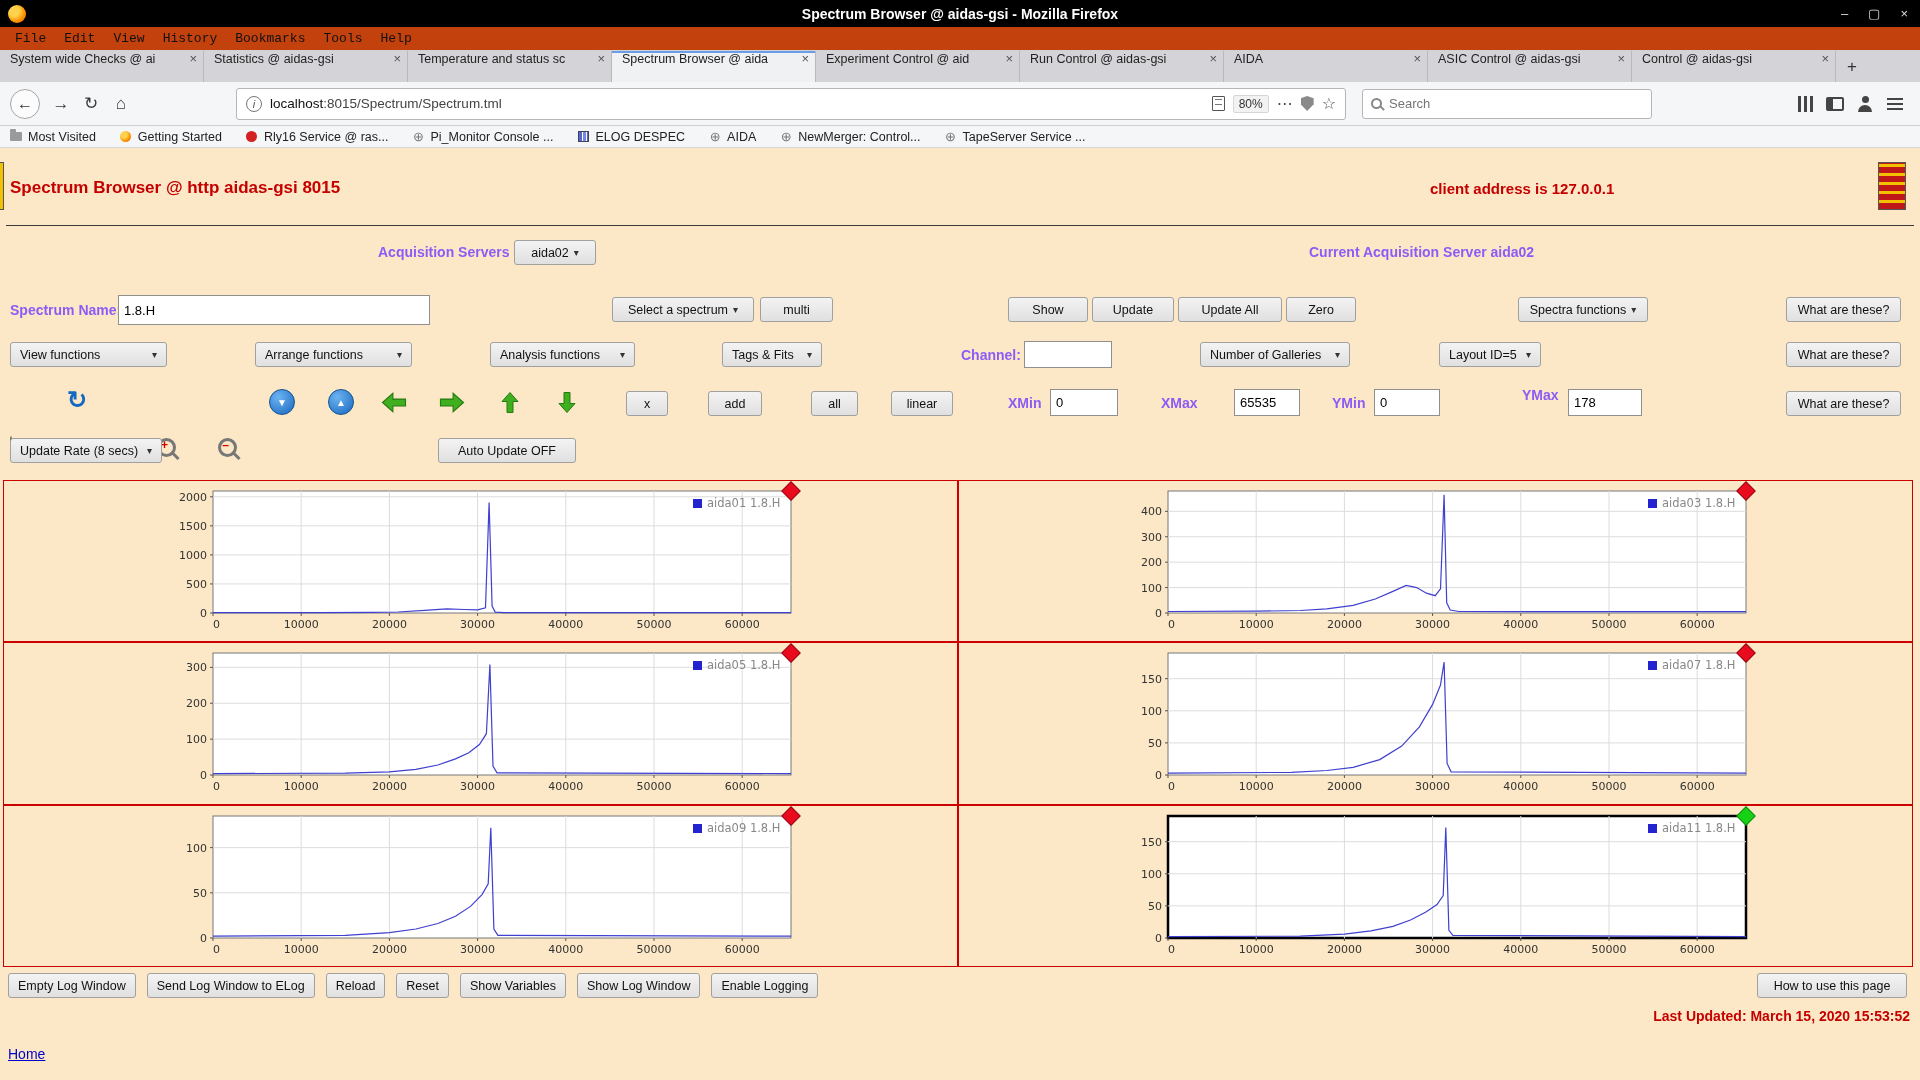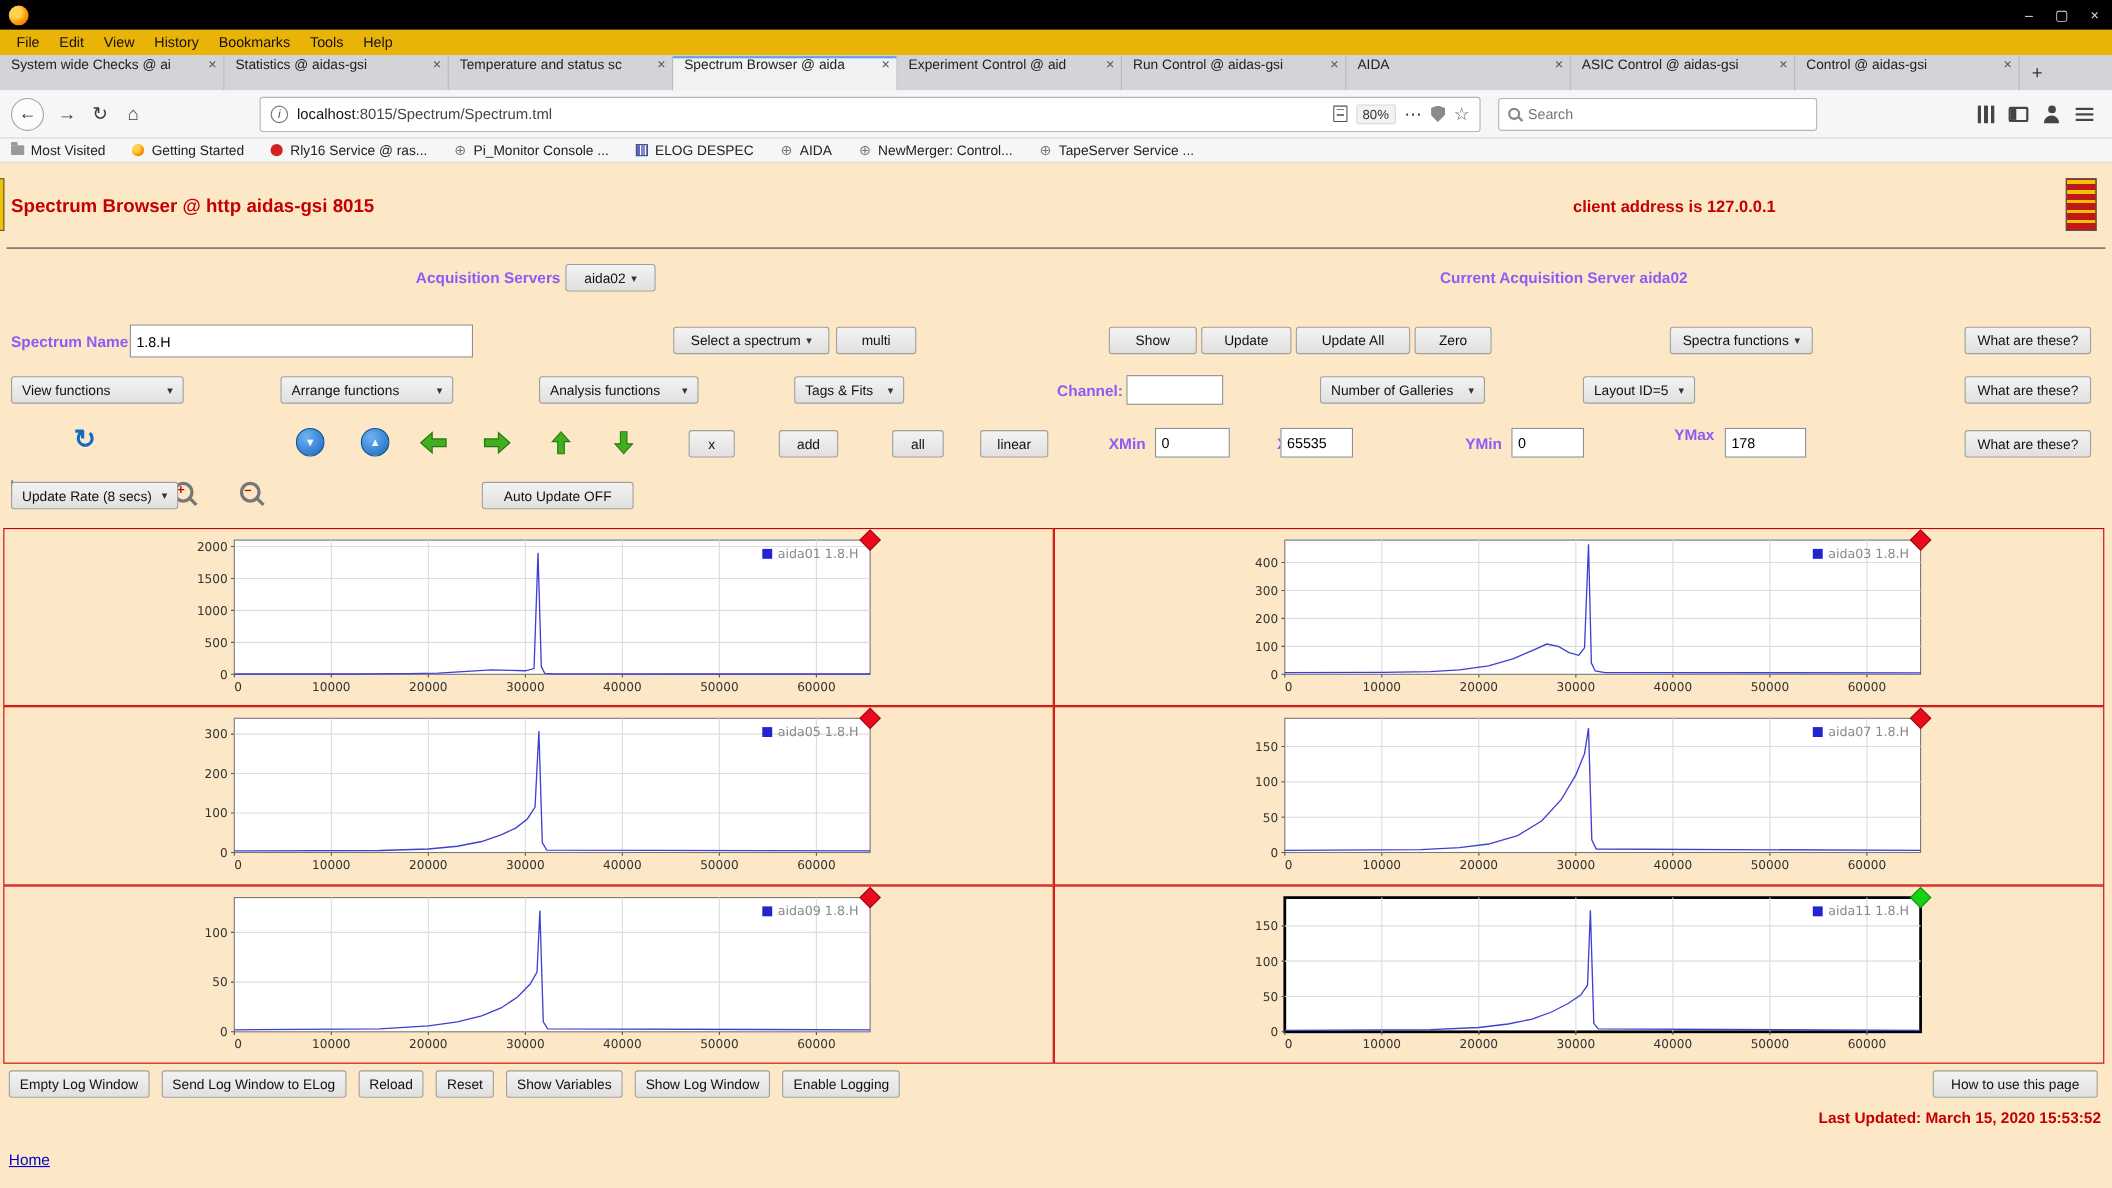--- a/index.html
+++ b/index.html
@@ -7,21 +7,21 @@
   body { font-family:"Liberation Sans", sans-serif; background:#fce8c6; overflow:hidden; }
 
   
   .titlebar { height:27px; background:#000; color:#fff; display:flex; align-items:center; position:relative; }
   .firefox-logo { width:18px; height:18px; margin-left:8px; border-radius:50%;
     background:radial-gradient(circle at 35% 35%, #ffd24d 0 30%, #ff9500 60%, #e55b0a 100%); z-index:2; }
   .titlebar-title { position:absolute; left:0; right:0; text-align:center; font-weight:bold; font-size:14px; }
   .win-controls { margin-left:auto; z-index:2; display:flex; gap:20px; padding-right:12px; font-size:13px; color:#ddd; }
   .win-controls span { cursor:default; }
 
-  .menubar { height:24px; background:#eab308; border-bottom:1px solid #d2d2d2; display:flex; align-items:center; padding-left:6px; font-size:13px; color:#111; }
+  .menubar { height:24px; background:#c2410c; border-bottom:1px solid #d2d2d2; display:flex; align-items:center; padding-left:6px; font-size:13px; color:#111;font-family:Liberation Mono, monospace; }
   .menubar span { padding:2px 9px; }
 
   .tabbar { height:31px; background:#d4d4d8; display:flex; align-items:stretch; }
   #tabs { display:flex; align-items:stretch; flex:0 0 auto; }
   .tab { width:204px; display:flex; align-items:center; font-size:12.5px; padding:0 6px 16px 10px;
          border-right:1px solid #b9b9bd; color:#222; position:relative; background:transparent; }
   .tab.active { background:#f0f1f2; }
   .tab.active::before { content:''; position:absolute; top:0; left:0; right:0; height:2px; background:#6a9fe8; }
   .tab-label { flex:1; white-space:nowrap; overflow:hidden; }
   .tab-close { margin-left:5px; color:#555; font-size:13px; }
@@ -112,20 +112,21 @@
   .footer-link { color:#0000cc; font-size:14px; }
   .last-updated { color:#c40000; font-weight:bold; font-size:14px; }
 </style>
 </head>
 <body>
 
 <div>
 
   <div class="titlebar">
     <div class="firefox-logo"></div>
+    <div class="titlebar-title">Spectrum Browser @ aidas-gsi - Mozilla Firefox</div>
     <div class="win-controls">
       <span>–</span>
       <span>▢</span>
       <span>×</span>
     </div>
   </div>
 
   <div class="menubar" id="menubar">
       <span>File</span>
       <span>Edit</span>
@@ -366,21 +367,21 @@
       </span>
 
     <button class="pi btn" style="left:626px; top:243px; width:42px;">x</button>
     <button class="pi btn" style="left:708px; top:243px; width:54px;">add</button>
     <button class="pi btn" style="left:811px; top:243px; width:47px;">all</button>
     <button class="pi btn" style="left:891px; top:243px; width:62px;">linear</button>
 
     <span class="pi rlabel" style="left:1008px; top:247px;">XMin</span>
     <input class="pi tinput" style="left: 1050px; top: 241px; width: 68px;" value="0">
     <span class="pi rlabel" style="left:1161px; top:247px;">XMax</span>
-    <input class="pi tinput" style="left: 1164px; top: 241px; width: 66px;" value="65535">
+    <input class="pi tinput" style="left: 1234px; top: 241px; width: 66px;" value="65535">
     <span class="pi rlabel" style="left:1332px; top:247px;">YMin</span>
     <input class="pi tinput" style="left: 1374px; top: 241px; width: 66px;" value="0">
     <span class="pi rlabel" style="left:1522px; top:239px;">YMax</span>
     <input class="pi tinput" style="left: 1568px; top: 241px; width: 74px;" value="178">
     <button class="pi btn" style="left:1786px; top:243px; width:115px;">What are these?</button>
 
     
     <div class="pi btn" style="left:10px; top:290px; width:152px; justify-content:space-between;">
       <span>Update Rate (8 secs)</span>
       <span class="caret">▾</span>

